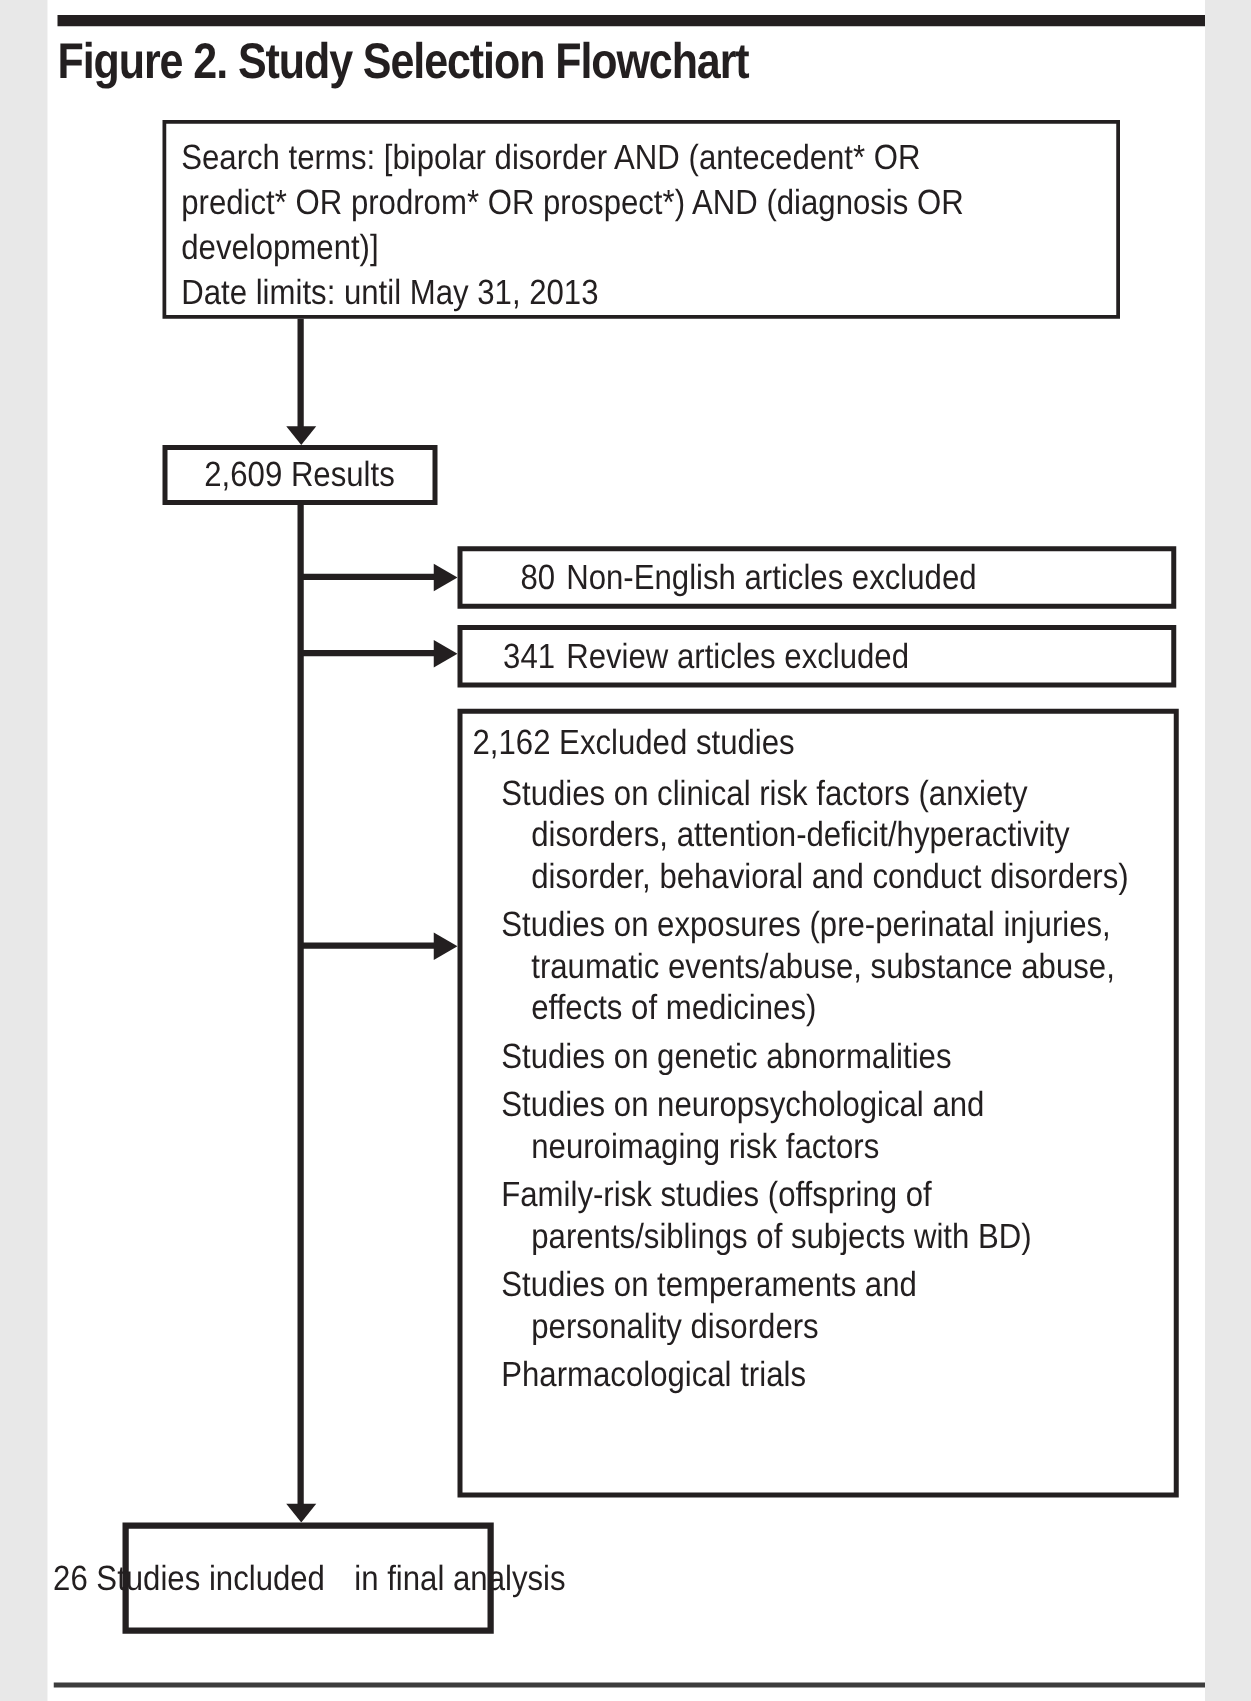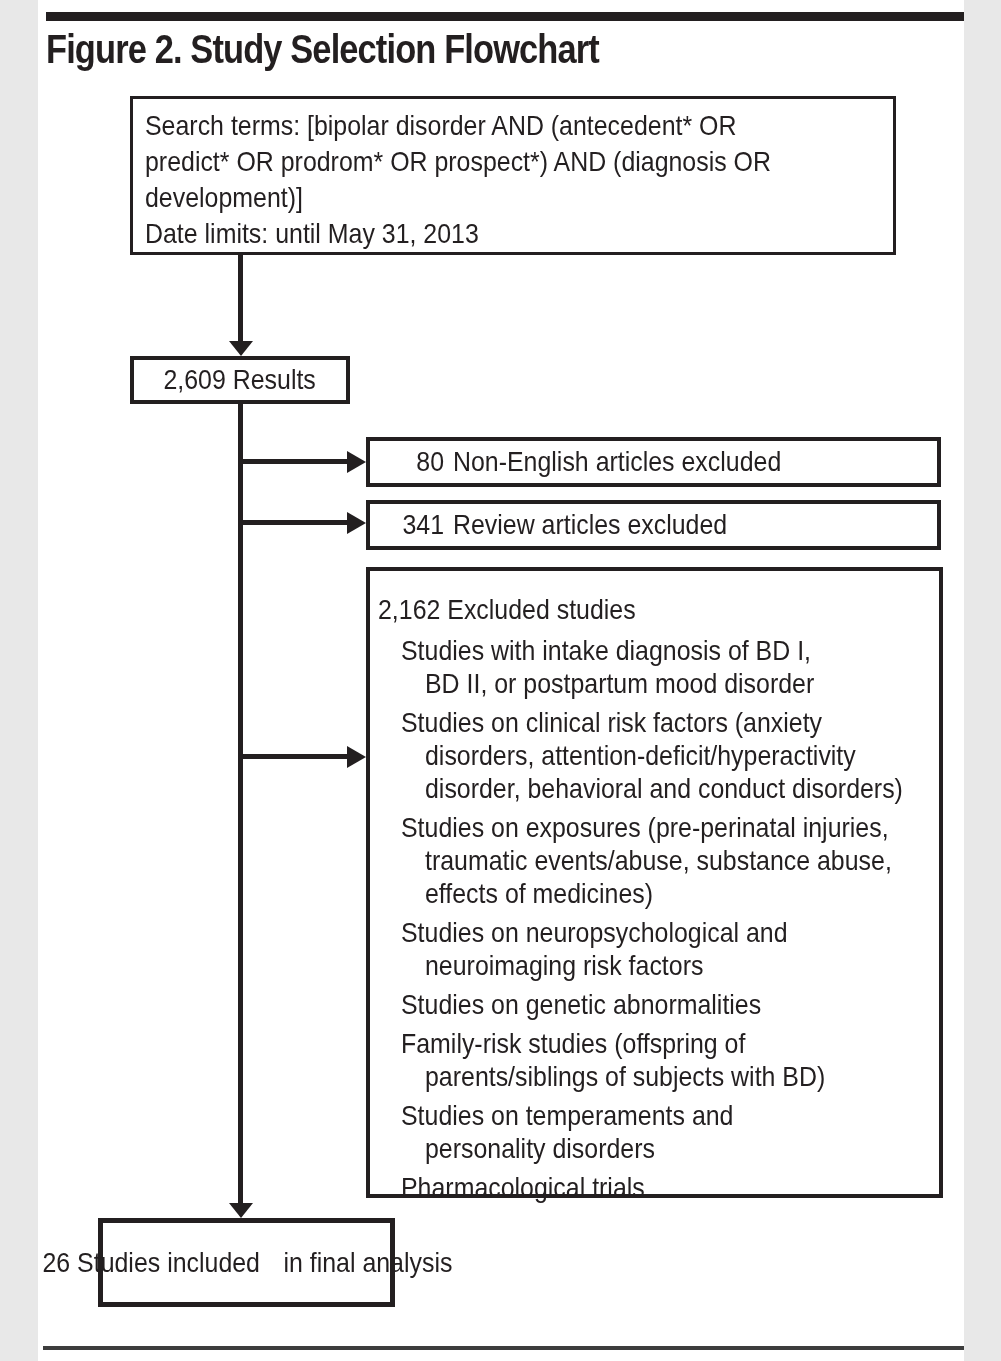--- a/index.html
+++ b/index.html
@@ -35,21 +35,21 @@
   }
   .line.center{transform-origin:50% 50%;}
   
   .box{position:absolute;background:var(--bg);border-style:solid;border-color:var(--ink);box-sizing:border-box;}
   .search-box{left:92px;top:96px;width:766px;height:159px;border-width:3px;padding:9px 10px 0 12px;}
   .results-box{left:92px;top:356px;width:220px;height:48px;border-width:4px;display:flex;align-items:center;justify-content:center;}
   .excl-box{left:328px;width:575px;height:50px;border-width:4px;display:flex;align-items:center;padding-left:26px;}
   .excl-box-1{top:437px;}
   .excl-box-2{top:500px;}
   .excl-box .num{display:inline-block;min-width:54px;text-align:right;margin-right:10px;}
-  .big-box{left:328px;top:567px;width:577px;height:631px;border-width:4px;padding:20px 6px 0 8px;}
+  .big-box{left:328px;top:567px;width:577px;height:631px;border-width:4px;padding:4px 6px 0 8px;}
   .big-box .header{font-size:28px;line-height:37px;}
   .exc-item{margin-top:6px;}
   .exc-item .line{line-height:33px;}
   .exc-item .first{margin-left:23px;}
   .exc-item .cont{margin-left:47px;}
   .final-box{left:60px;top:1218px;width:297px;height:89px;border-width:5px;display:flex;flex-direction:row;align-items:center;justify-content:center;}
   
   .vline{position:absolute;width:5px;background:var(--ink);}
   .hline{position:absolute;height:5px;background:var(--ink);}
   .arrow-down{position:absolute;width:0;height:0;border-left:12px solid transparent;border-right:12px solid transparent;border-top:15px solid var(--ink);}
@@ -106,39 +106,35 @@
       <span class="num">341</span><span>Review articles excluded</span>
     </div>
   </div>
 
   <div class="hline h-branch-3"></div>
   <div class="arrow-right ah-branch-3"></div>
   <div class="box big-box">
     <div class="line header">2,162 Excluded studies</div>
     <div>
         <div class="exc-item">
-          <div class="line first">Studies with intake diagnosis of BD I,</div>
-          <div class="line cont">BD II, or postpartum mood disorder</div>
-        </div>
-        <div class="exc-item">
           <div class="line first">Studies on clinical risk factors (anxiety</div>
           <div class="line cont">disorders, attention-deficit/hyperactivity</div>
           <div class="line cont">disorder, behavioral and conduct disorders)</div>
         </div>
         <div class="exc-item">
           <div class="line first">Studies on exposures (pre-perinatal injuries,</div>
           <div class="line cont">traumatic events/abuse, substance abuse,</div>
           <div class="line cont">effects of medicines)</div>
         </div>
         <div class="exc-item">
+          <div class="line first">Studies on genetic abnormalities</div>
+        </div>
+        <div class="exc-item">
           <div class="line first">Studies on neuropsychological and</div>
           <div class="line cont">neuroimaging risk factors</div>
-        </div>
-        <div class="exc-item">
-          <div class="line first">Studies on genetic abnormalities</div>
         </div>
         <div class="exc-item">
           <div class="line first">Family-risk studies (offspring of</div>
           <div class="line cont">parents/siblings of subjects with BD)</div>
         </div>
         <div class="exc-item">
           <div class="line first">Studies on temperaments and</div>
           <div class="line cont">personality disorders</div>
         </div>
         <div class="exc-item">

